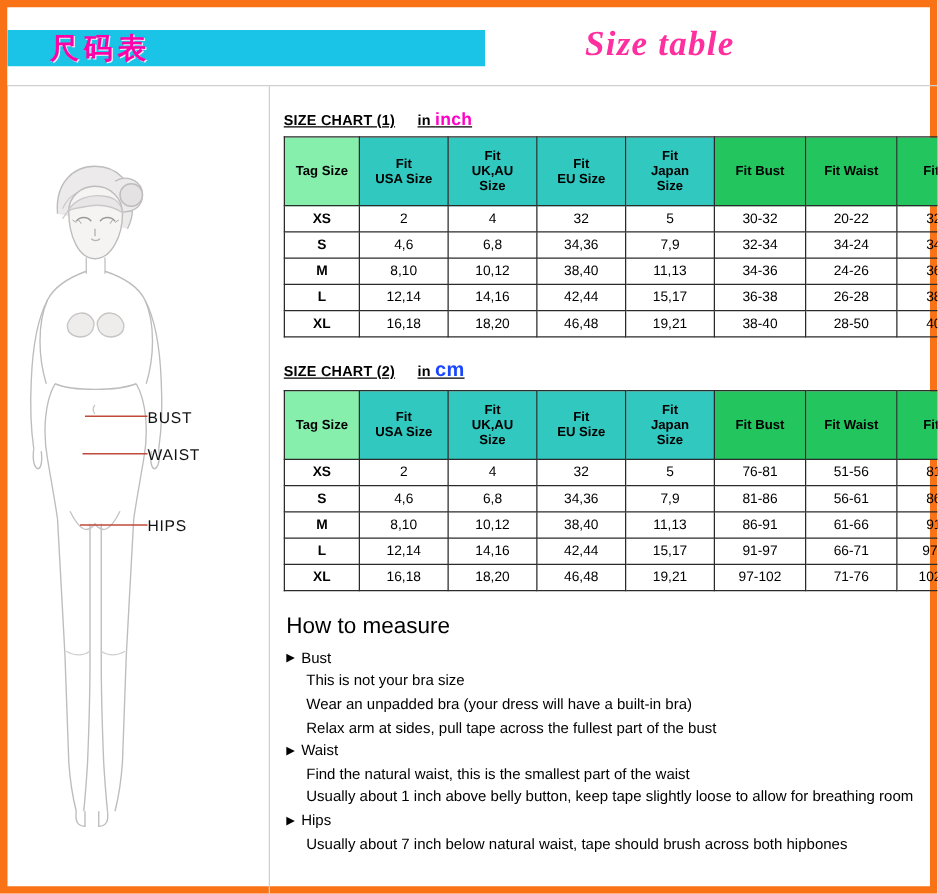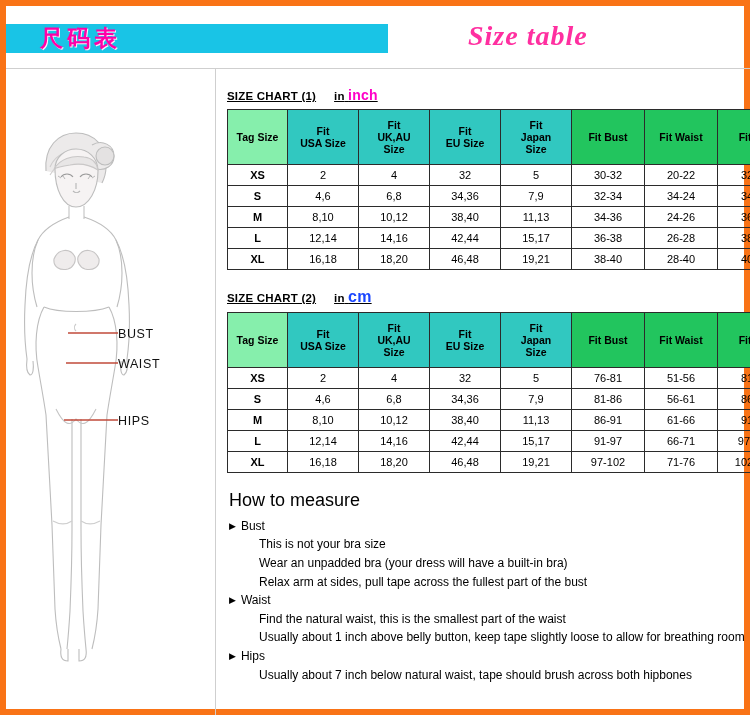--- a/index.html
+++ b/index.html
@@ -178,21 +178,21 @@
     gap: 5px;
   }
   .tri {
     color: #000;
     font-size: 9px;
     line-height: 1.4;
     transform: translateY(-1px);
   }
   .bullet-label { font-size: 12px; }
   .howto-line {
-    margin-left: 30px;
+    margin-left: 16px;
     font-size: 12px;
   }
 </style>
 </head>
 <body>
 
 <div class="page">
 
   <div class="header">
     <div class="header-bar"></div>
@@ -343,21 +343,21 @@
           <td>26-28</td>
           <td>38-40</td>
         </tr>
         <tr>
           <td class="tagcell">XL</td>
           <td>16,18</td>
           <td>18,20</td>
           <td>46,48</td>
           <td>19,21</td>
           <td>38-40</td>
-          <td>28-40</td>
+          <td>28-50</td>
           <td>40-42</td>
         </tr>
       </tbody>
     </table>
 
     <div class="table-gap"></div>
 
     <div class="chart-title">
       <span>SIZE CHART (2)</span><span class="sp"></span><span>in</span>
       <span class="unit-cm">cm</span>

